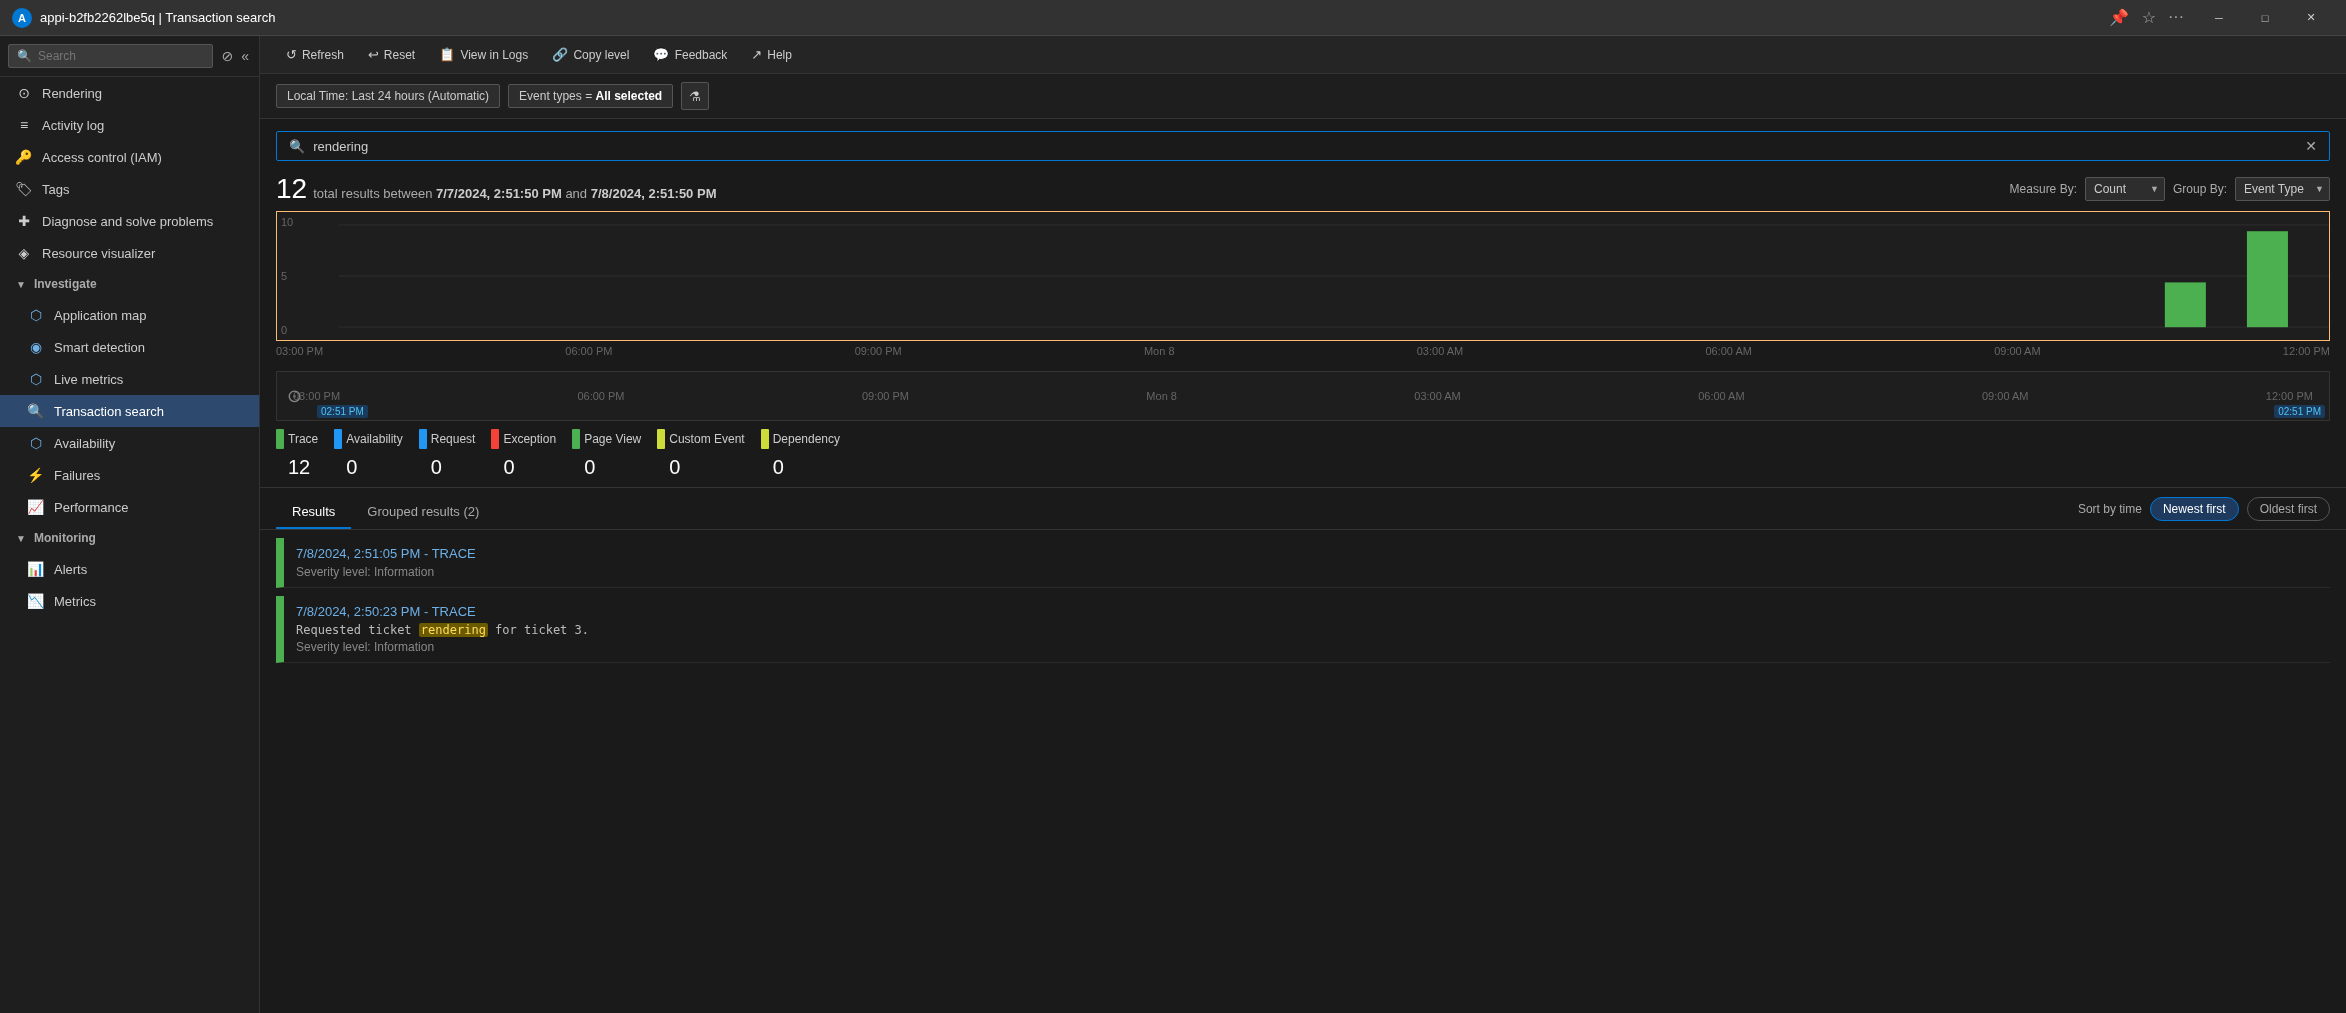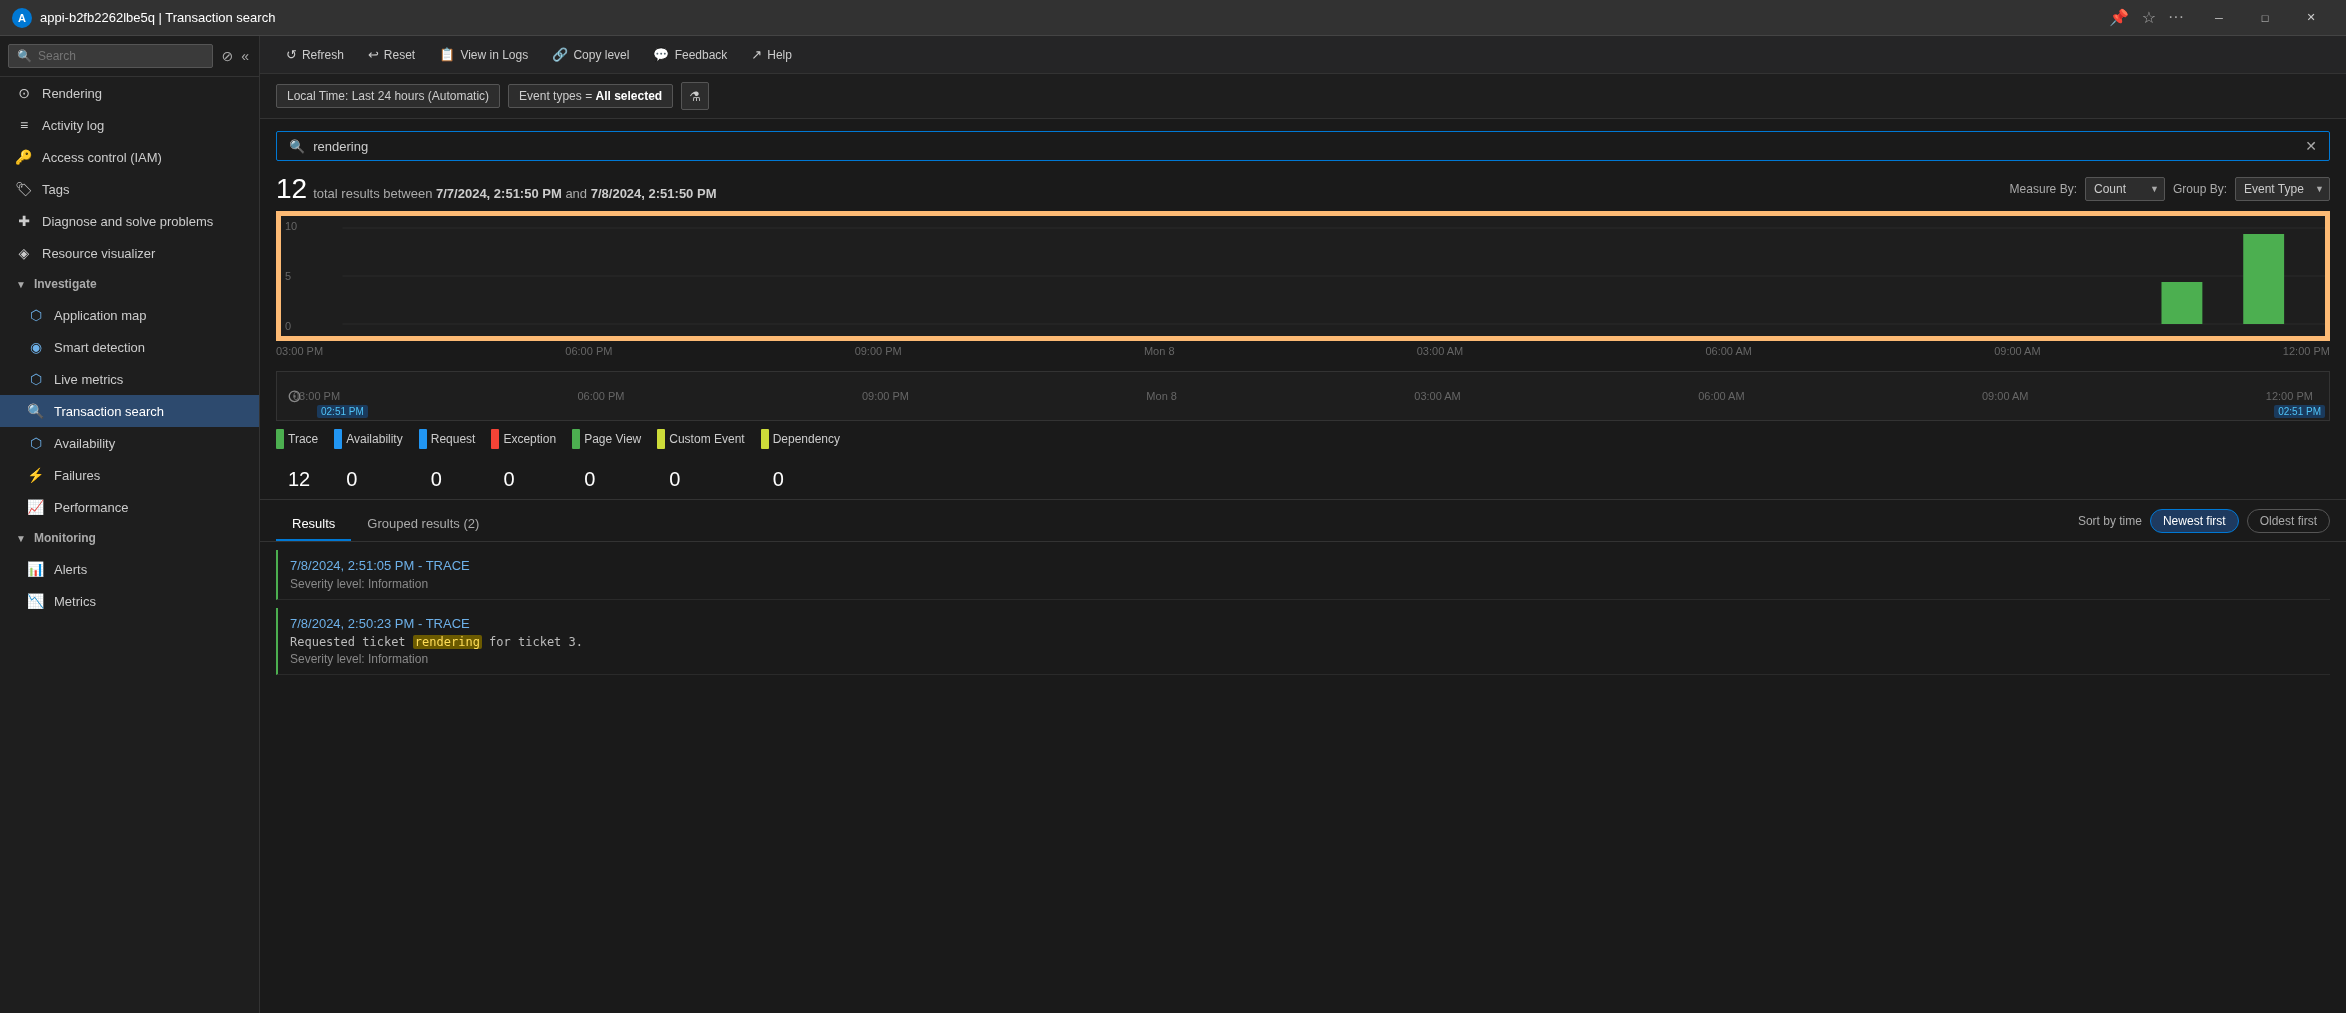--- a/index.html
+++ b/index.html
@@ -301,21 +301,21 @@
 
     
     .chart-area {
       padding: 0 16px;
       flex-shrink: 0;
       height: 160px;
       position: relative;
     }
     .chart-container {
       background: #1e1e1e;
-      border: 5px solid #fdba74;
+      border: 1px solid #fdba74;
       height: 130px;
       position: relative;
       overflow: hidden;
     }
     .chart-y-labels {
       position: absolute;
       left: 4px;
       top: 0;
       height: 100%;
       display: flex;
@@ -390,21 +390,21 @@
     .event-types {
       display: flex;
       padding: 8px 16px;
       gap: 16px;
       flex-shrink: 0;
       border-bottom: 1px solid #333;
     }
     .event-type-item {
       display: flex;
       flex-direction: column;
-      gap: 19px;
+      gap: 7px;
       justify-content: space-between;
     }
     .event-type-label {
       display: flex;
       align-items: center;
       gap: 4px;
       font-size: 12px;
       color: #ccc;
     }
     .event-dot {
@@ -466,21 +466,21 @@
       color: #fff;
     }
 
     
     .results-list {
       flex: 1;
       overflow-y: auto;
       padding: 8px 16px;
     }
     .result-item {
-      border-left: 2px solid #ef4444;
+      border-left: 8px solid #ef4444;
       padding: 8px 0 8px 12px;
       margin-bottom: 8px;
       border-bottom: 1px solid #2a2a2a;
       cursor: pointer;
     }
     .result-header {
       font-size: 13px;
       color: #6db0e8;
       margin-bottom: 4px;
       font-weight: 500;

